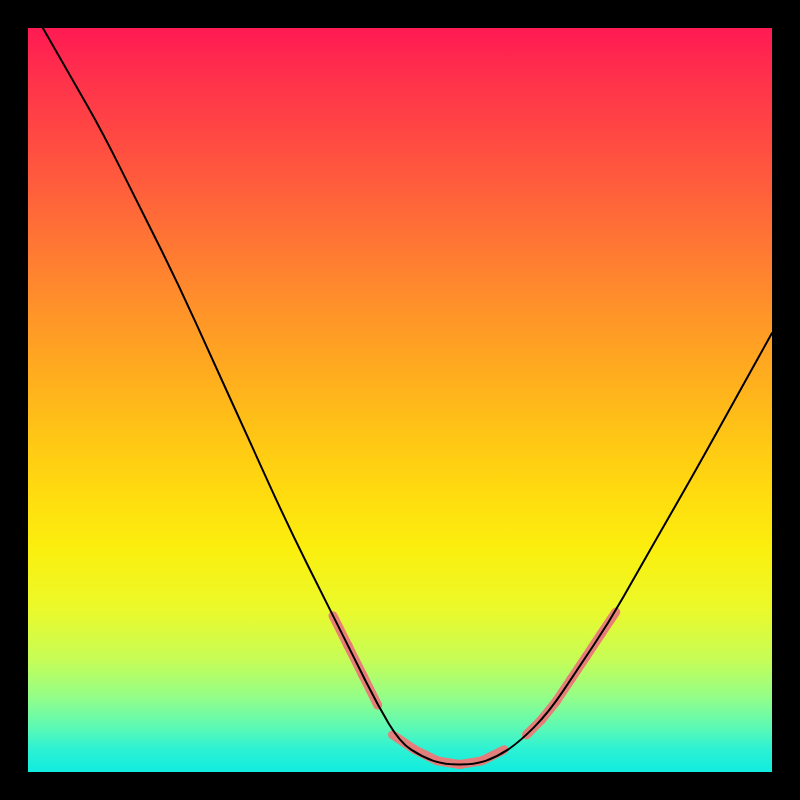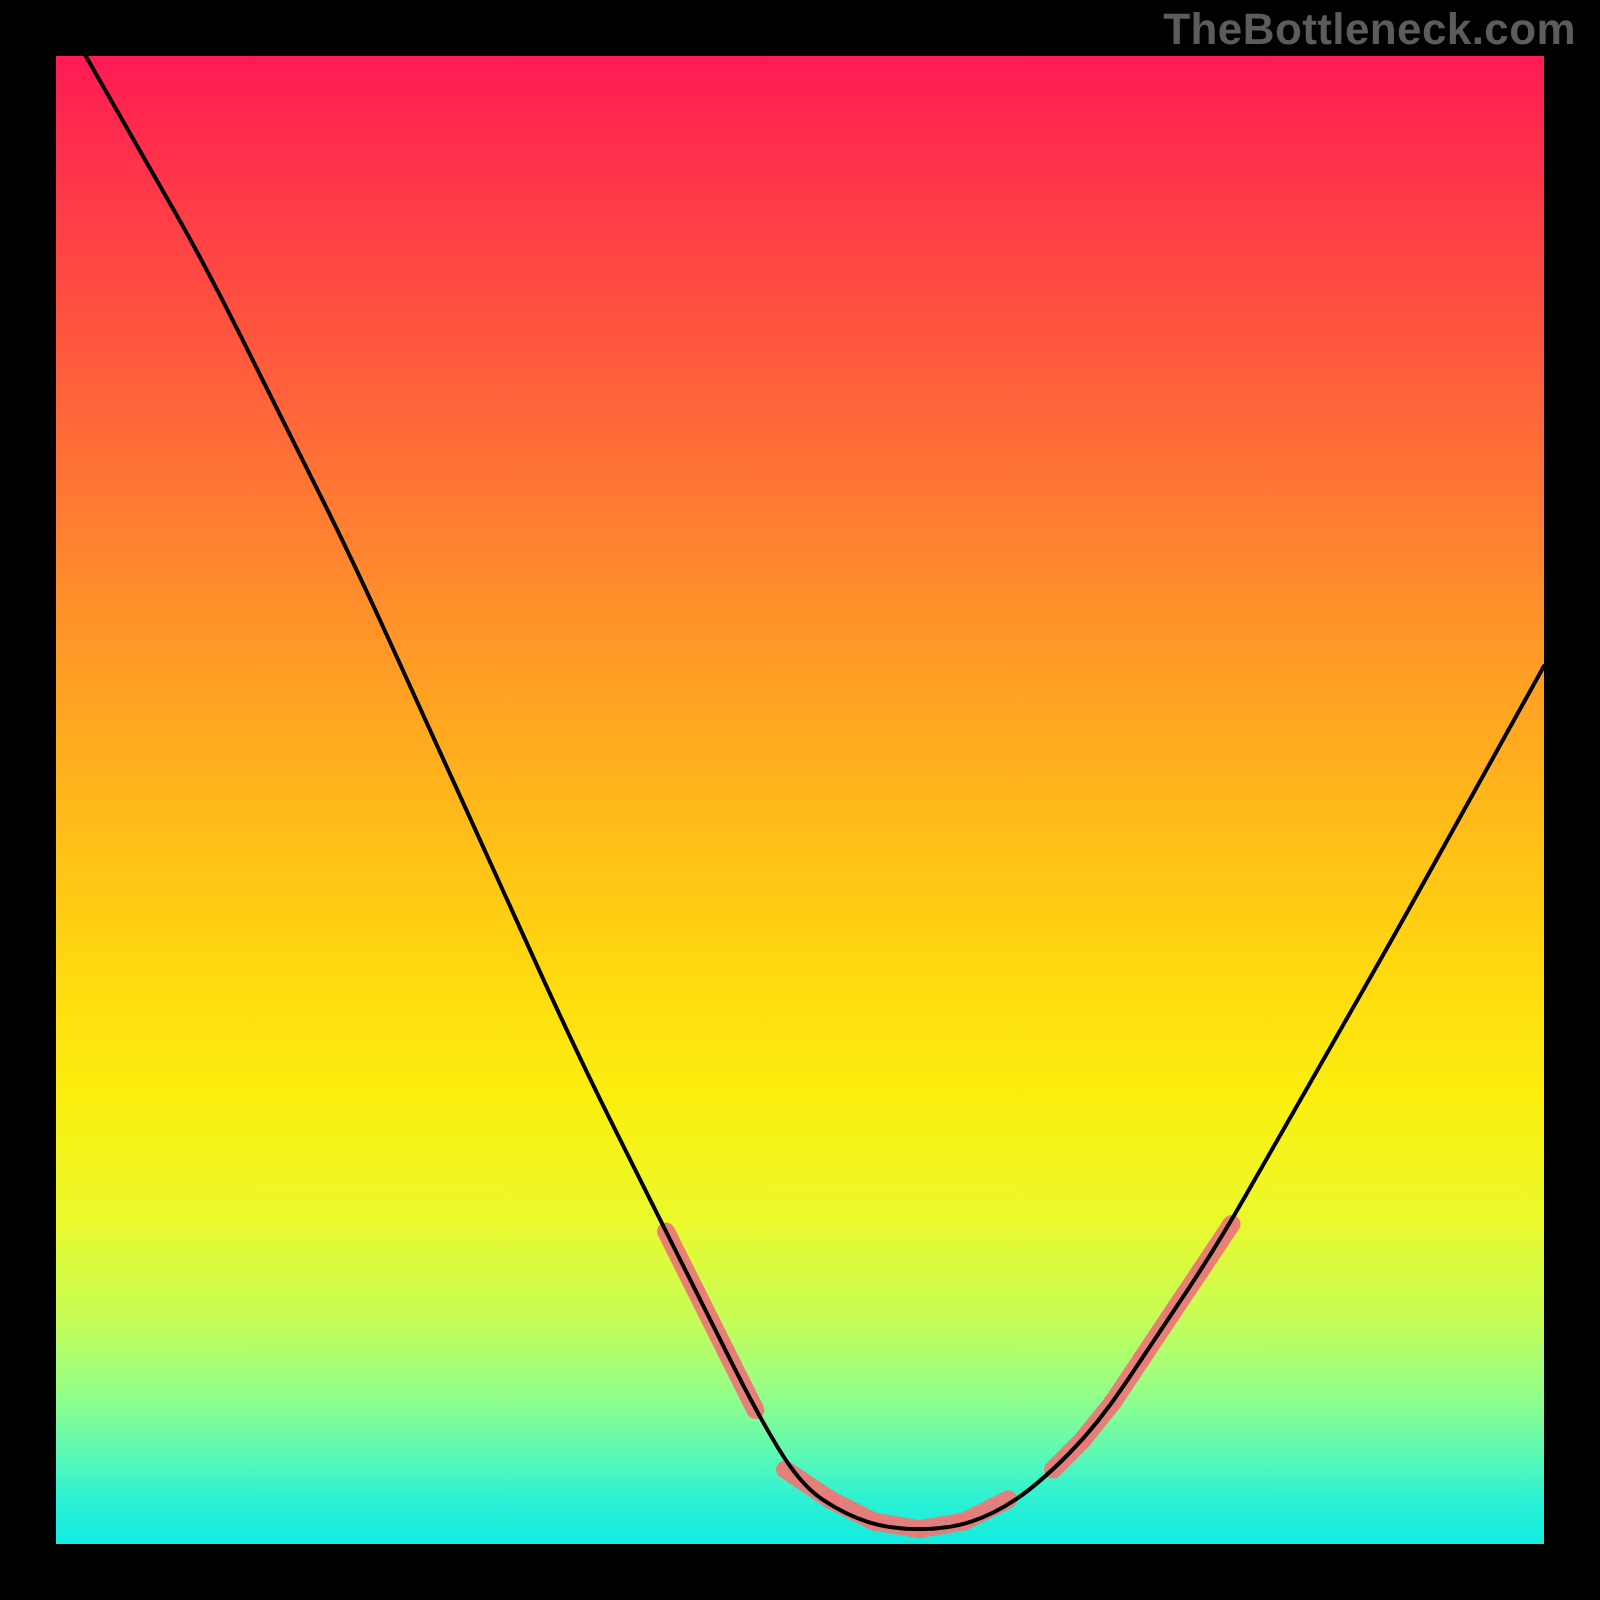--- a/index.html
+++ b/index.html
@@ -61,21 +61,20 @@
     top: 0;
     width: 744px;
     height: 744px;
     overflow: visible;
   }
 </style>
 </head>
 <body>
 
 <div class="frame">
-  <div class="watermark">TheBottleneck.com</div>
   <div class="plot">
     <svg class="curve" viewBox="0 0 744 744">
       <g id="hl-left">
           <line x1="305.03999999999996" y1="587.76" x2="319.92" y2="617.52" stroke="#eb7a78" stroke-width="9" stroke-linecap="round" opacity="0.95"></line>
           <line x1="319.92" y1="617.52" x2="334.8" y2="647.28" stroke="#eb7a78" stroke-width="9" stroke-linecap="round" opacity="0.95"></line>
           <line x1="334.8" y1="647.28" x2="349.68" y2="677.04" stroke="#eb7a78" stroke-width="9" stroke-linecap="round" opacity="0.95"></line>
         </g>
       <g id="hl-mid">
           <line x1="364.56" y1="706.8" x2="386.88" y2="721.68" stroke="#eb7a78" stroke-width="9" stroke-linecap="round" opacity="0.95"></line>
           <line x1="386.88" y1="721.68" x2="409.20000000000005" y2="732.84" stroke="#eb7a78" stroke-width="9" stroke-linecap="round" opacity="0.95"></line>

